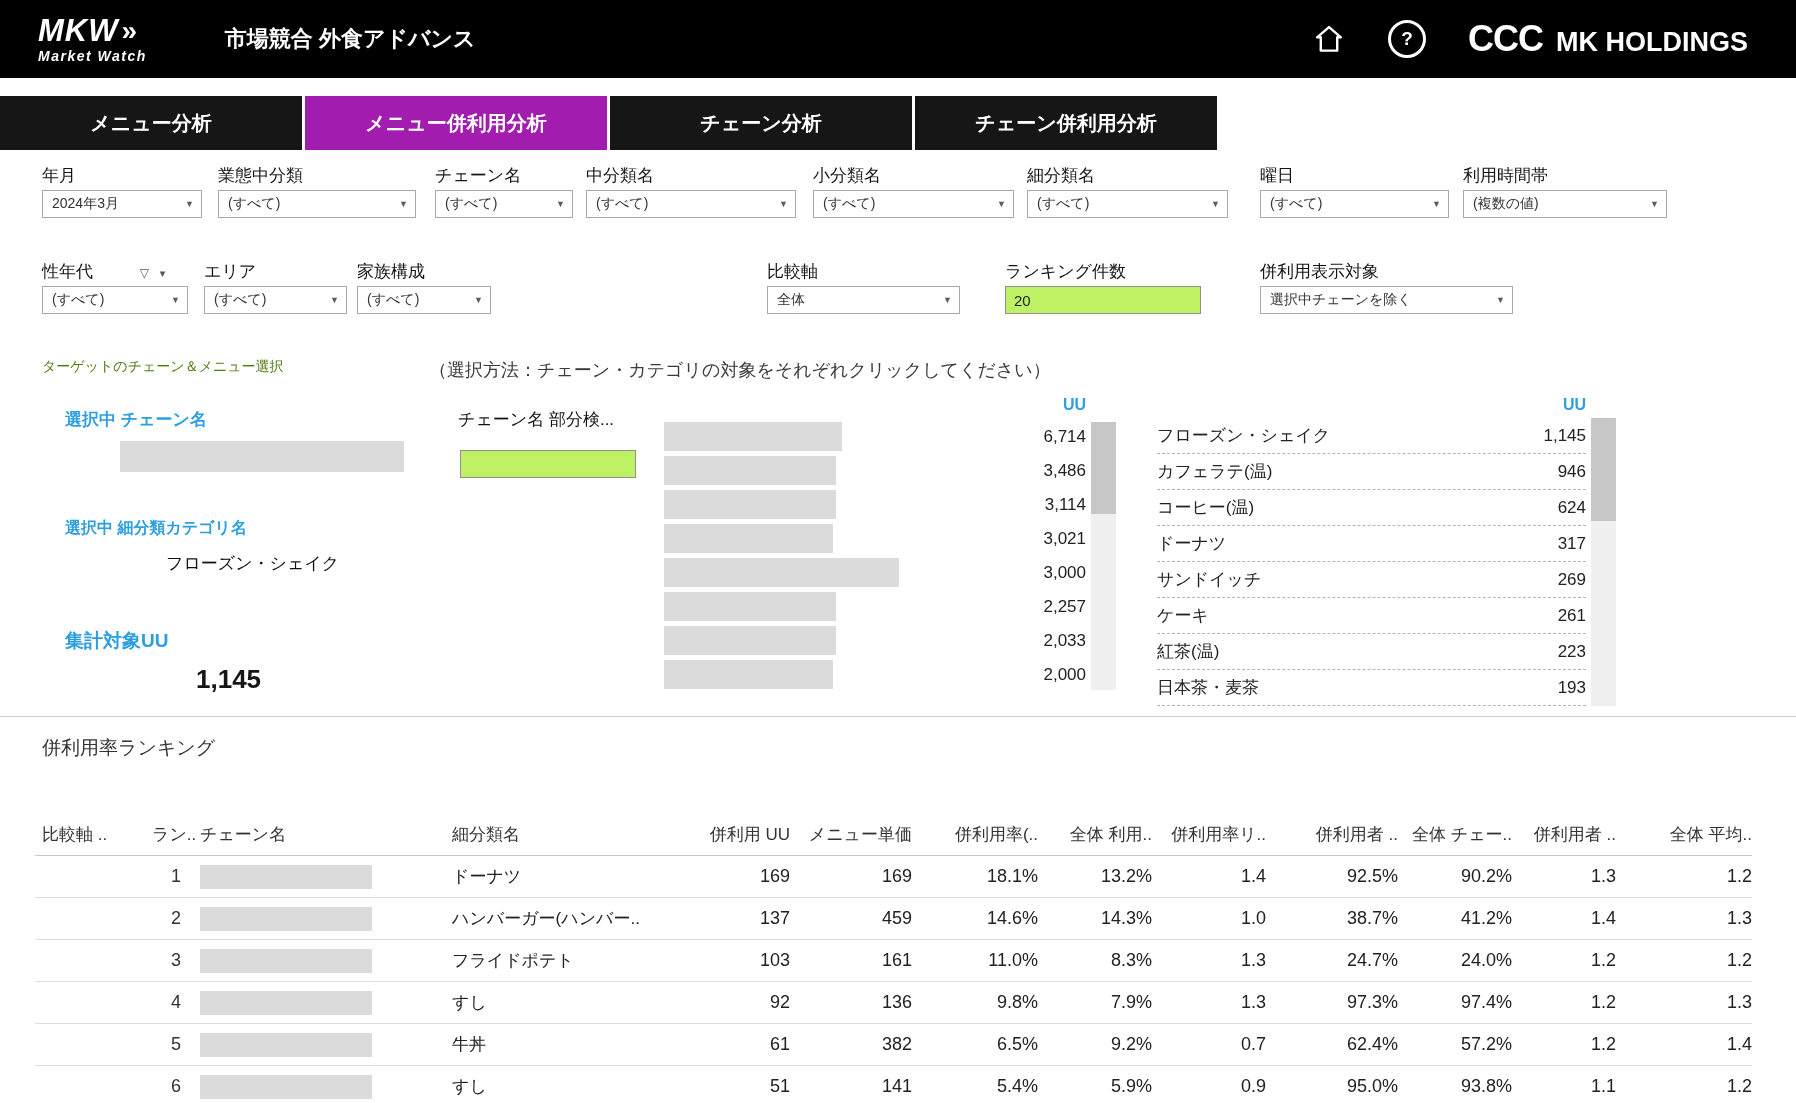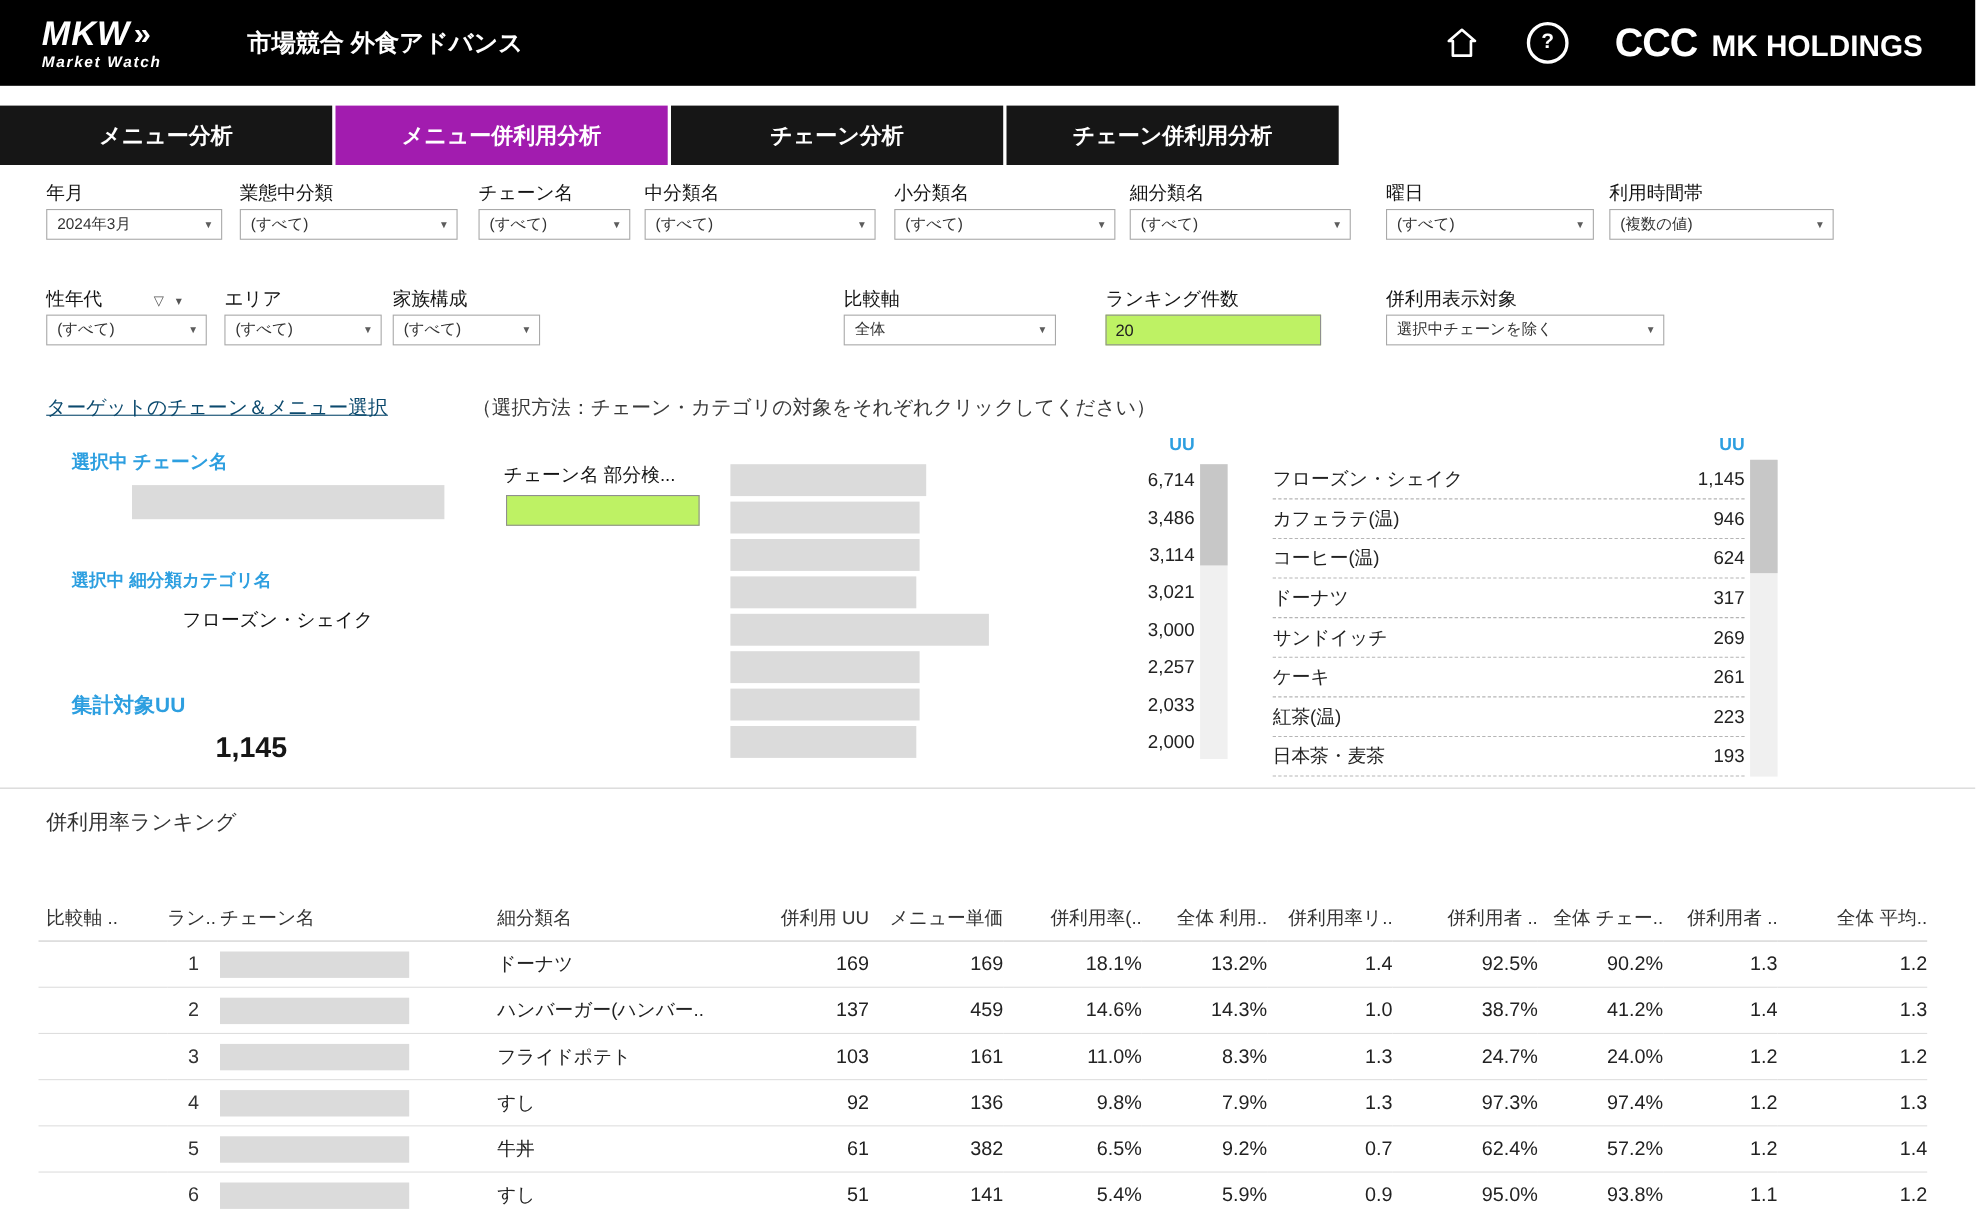--- a/index.html
+++ b/index.html
@@ -31,32 +31,32 @@
   .fgroup.r2{top:260px;}
   .flabel{font-size:17px;color:#141414;height:20px;margin-bottom:6px;white-space:nowrap;}
   .fselect{height:28px;border:1px solid #a9a9a9;background:#fff;display:flex;align-items:center;justify-content:space-between;padding:0 7px 0 9px;box-sizing:border-box;cursor:pointer;}
   .fvalue{font-size:14px;color:#333;white-space:nowrap;overflow:hidden;}
   .caret{font-size:9px;color:#5c5c5c;margin-left:6px;flex:none;}
   .finput{height:28px;border:1px solid #8f8f8f;box-sizing:border-box;font-size:15px;color:#222;padding:0 8px;background:#bef264;}
   .funnel{font-size:12px;color:#555;margin-left:42px;cursor:pointer;}
   .small-caret{font-size:11px;color:#555;margin-left:6px;cursor:pointer;}
 
   
-  .sec-title{position:absolute;left:42px;top:358px;font-size:18px;color:#0c4a6e;text-decoration:underline;}
+  .sec-title{position:absolute;left:42px;top:358px;font-size:14px;color:#4d7c0f;}
   .sec-hint{position:absolute;left:429px;top:358px;font-size:18px;color:#3a3a3a;}
   .blue{color:#2D9FE0;font-weight:bold;}
   .sel-chain-label{position:absolute;left:65px;top:408px;font-size:17px;}
   .redact{background:#dbdbdb;}
   .sel-chain-redact{position:absolute;left:120px;top:441px;width:284px;height:31px;}
   .sel-cat-label{position:absolute;left:65px;top:518px;font-size:16px;}
   .sel-cat-value{position:absolute;left:166px;top:552px;font-size:17px;color:#111;}
   .sel-uu-label{position:absolute;left:65px;top:628px;font-size:19px;}
   .sel-uu-value{position:absolute;left:196px;top:664px;font-size:26px;font-weight:600;color:#161616;}
 
-  .search-label{position:absolute;left:458px;top:420px;font-size:17px;color:#141414;white-space:nowrap;}
+  .search-label{position:absolute;left:458px;top:408px;font-size:17px;color:#141414;white-space:nowrap;}
   .search-input{position:absolute;left:460px;top:450px;width:176px;height:28px;}
 
   .uu-h{position:absolute;top:396px;width:150px;text-align:right;font-size:16px;}
   .uu-h1{left:936px;}
   .uu-h2{left:1436px;}
 
   .chain-list{position:absolute;left:664px;top:422px;width:422px;}
   .chain-row{height:29px;margin-bottom:5px;display:flex;justify-content:space-between;align-items:center;cursor:pointer;}
   .chain-row .redact{height:29px;}
   .chain-list .chain-row:nth-child(1) .redact{width:178px;}

